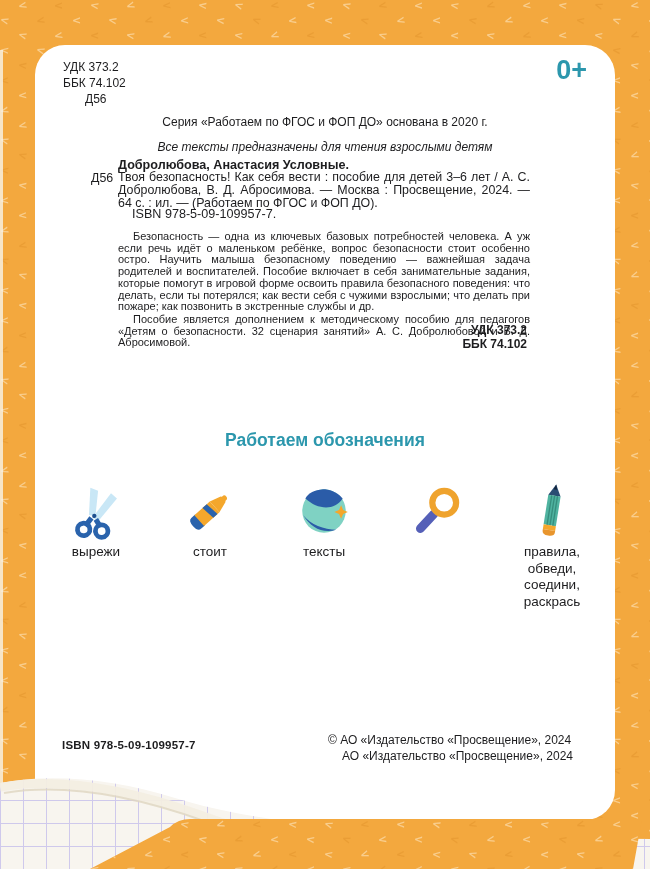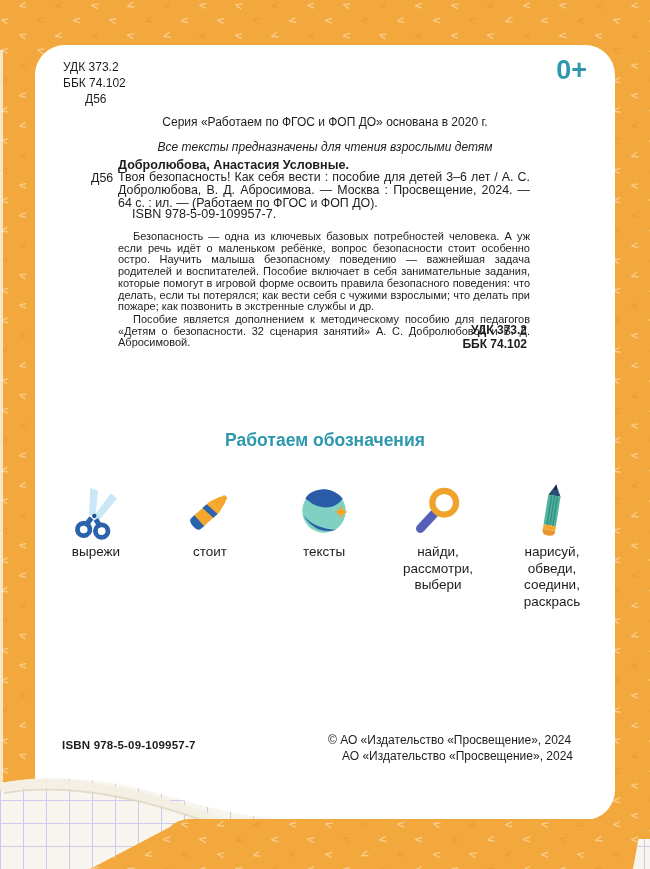--- a/index.html
+++ b/index.html
@@ -1219,39 +1219,36 @@
           <path d="M44.5,22.5 L46.5,27 L51,29 L46.5,31 L44.5,35.5 L42.5,31 L38,29 L42.5,27 Z" fill="#f4a72c"></path>
         </svg>
         <div class="legend-label">тексты</div>
       </div>
 
       <div class="legend-item">
         <svg class="legend-icon" viewBox="0 0 56 56">
           <line x1="24" y1="31" x2="11" y2="45" stroke="#5560b8" stroke-width="8.5" stroke-linecap="round"></line>
           <circle cx="34" cy="20" r="11.5" fill="#ffffff" stroke="#efa32d" stroke-width="6"></circle>
         </svg>
-        <div class="legend-label">найди,
-рассмотри,
-выбери</div>
       </div>
 
       <div class="legend-item">
         <svg class="legend-icon" viewBox="0 0 56 56">
           <g transform="rotate(9 28 28)">
             <polygon points="22,13 34,13 28,2" fill="#2a4d73"></polygon>
             <polygon points="26.4,7 29.6,7 28,2" fill="#12243c"></polygon>
             <rect x="22" y="13" width="12" height="29" fill="#4fb3a0"></rect>
             <line x1="25.4" y1="13" x2="25.4" y2="42" stroke="#368e7d" stroke-width="1.3"></line>
             <line x1="28.2" y1="13" x2="28.2" y2="42" stroke="#368e7d" stroke-width="1.3"></line>
             <line x1="31" y1="13" x2="31" y2="42" stroke="#368e7d" stroke-width="1.3"></line>
             <rect x="22" y="42" width="12" height="4.5" fill="#f4a72c"></rect>
             <path d="M22,46.5 h12 v1.5 q0,4 -6,4 q-6,0 -6,-4 Z" fill="#e8952d"></path>
           </g>
         </svg>
-        <div class="legend-label">нарисуй,
+        <div class="legend-label">правила,
 обведи,
 соедини,
 раскрась</div>
       </div>
 
     </div>
 
     <div class="abs footer-isbn">ISBN 978-5-09-109957-7</div>
 
     <div class="abs footer-copy">

